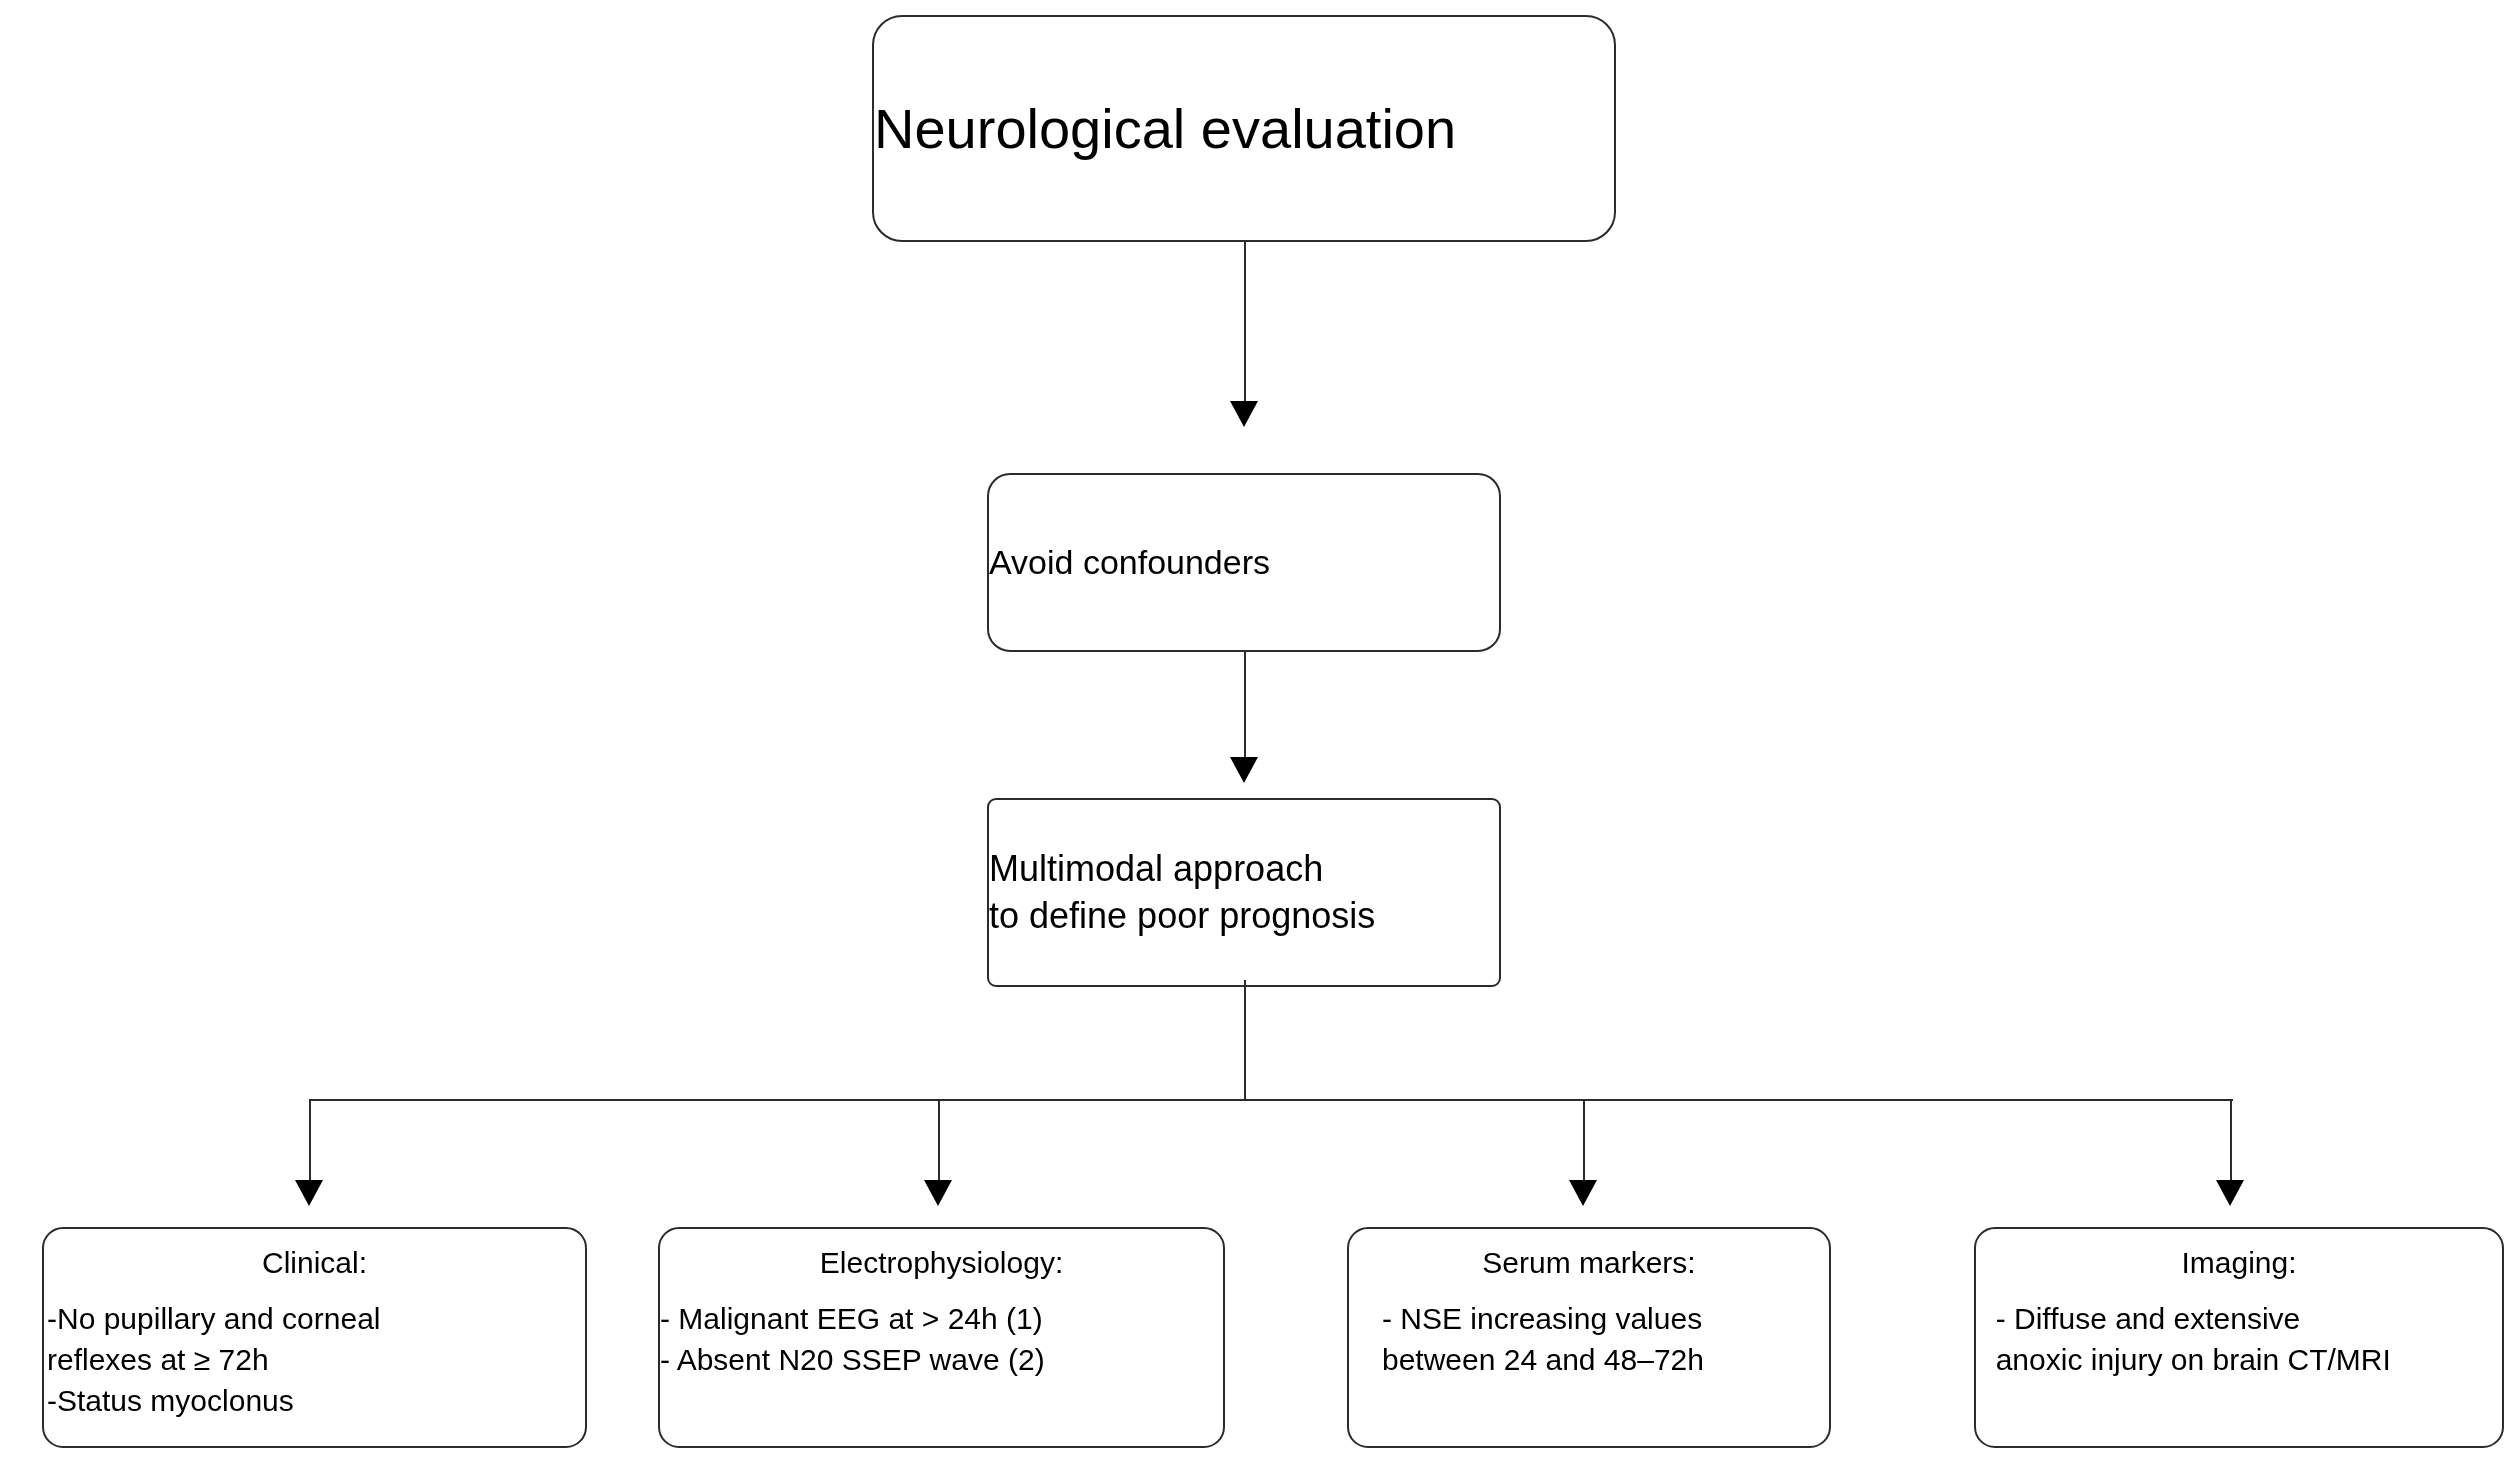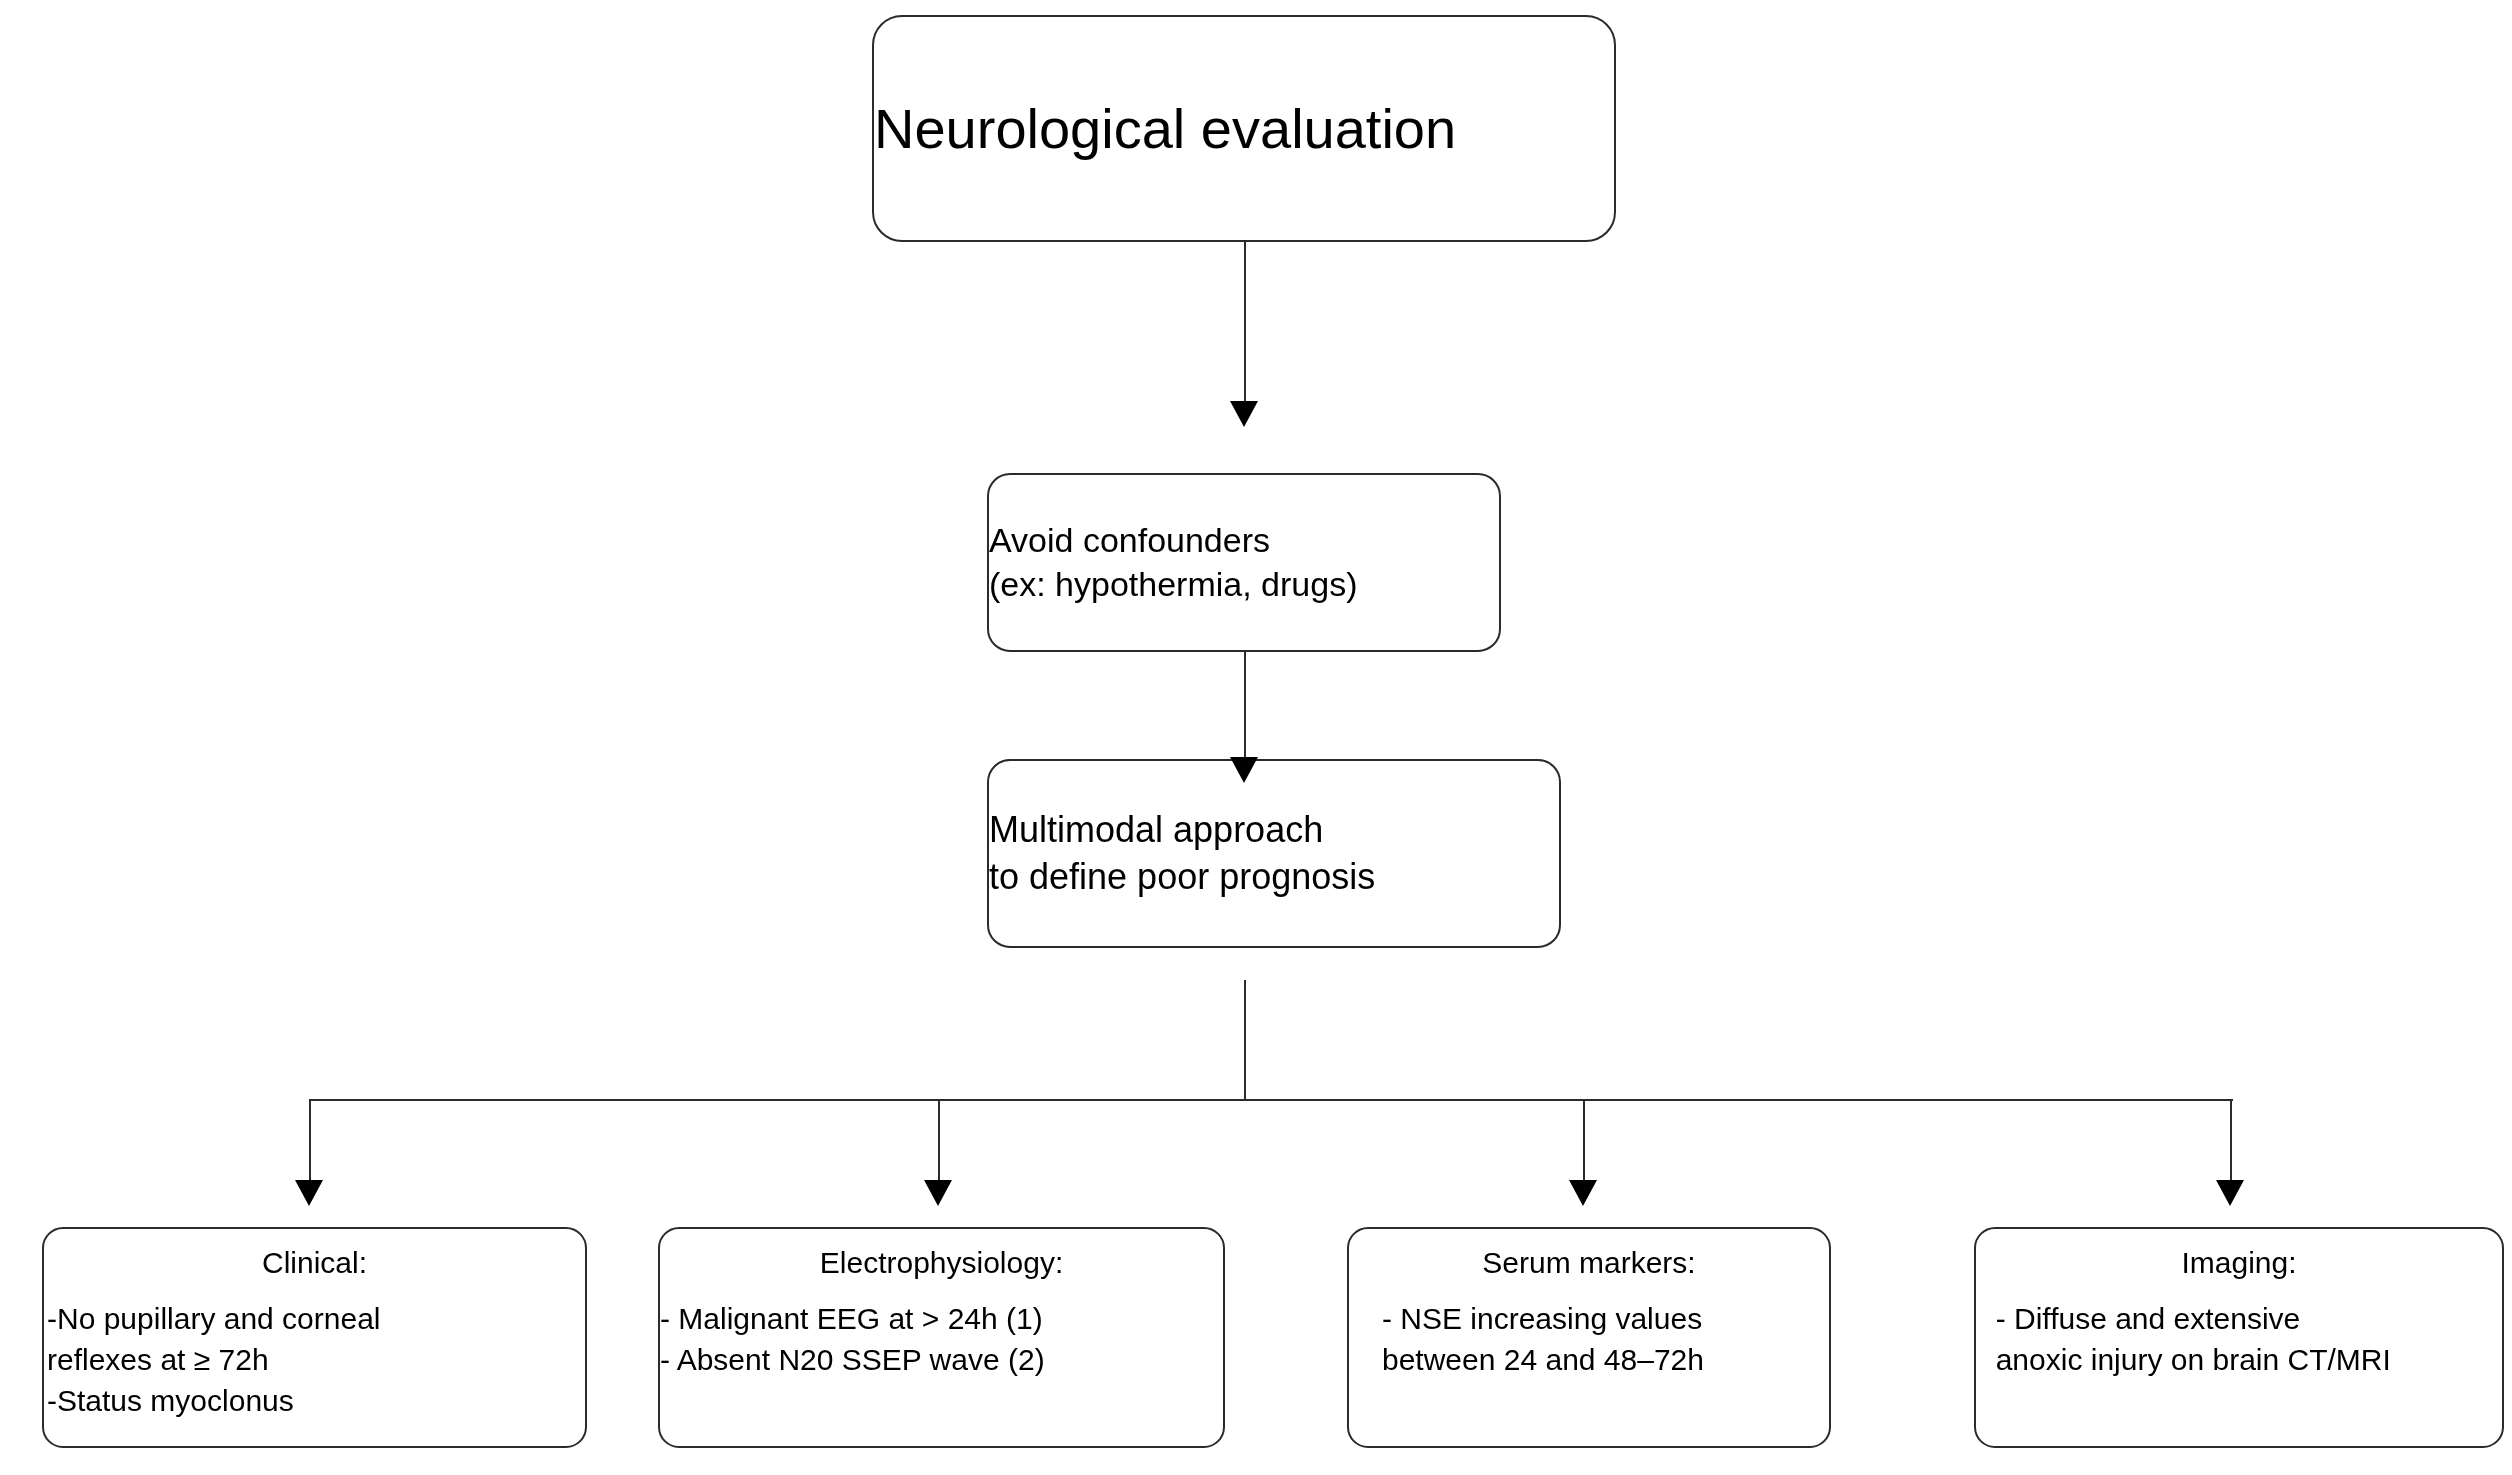--- a/index.html
+++ b/index.html
@@ -56,24 +56,24 @@
     height: 179px;
     border-radius: 23px;
   }
   #node-confounders .line {
     font-size: 34px;
   }
 
   
   #node-multimodal {
     left: 987px;
-    top: 759px;
-    width: 574px;
+    top: 798px;
+    width: 514px;
     height: 189px;
-    border-radius: 23px;
+    border-radius: 9px;
   }
   #node-multimodal .line {
     font-size: 36px;
   }
 
   
   .leaf {
     top: 1227px;
     height: 221px;
     border-radius: 21px;
@@ -155,21 +155,20 @@
 <body>
 
 <div id="canvas">
 
   <div class="node" id="node-top">
     <span class="line">Neurological evaluation</span>
   </div>
 
   <div class="node" id="node-confounders">
     <span class="line">Avoid confounders</span>
-    <span class="line">(ex: hypothermia, drugs)</span>
   </div>
 
   <div class="node" id="node-multimodal">
     <span class="line">Multimodal approach</span>
     <span class="line">to define poor prognosis</span>
   </div>
 
   <div class="node leaf" id="leaf-clinical">
     <span class="heading">Clinical:</span>
     <div class="body">

